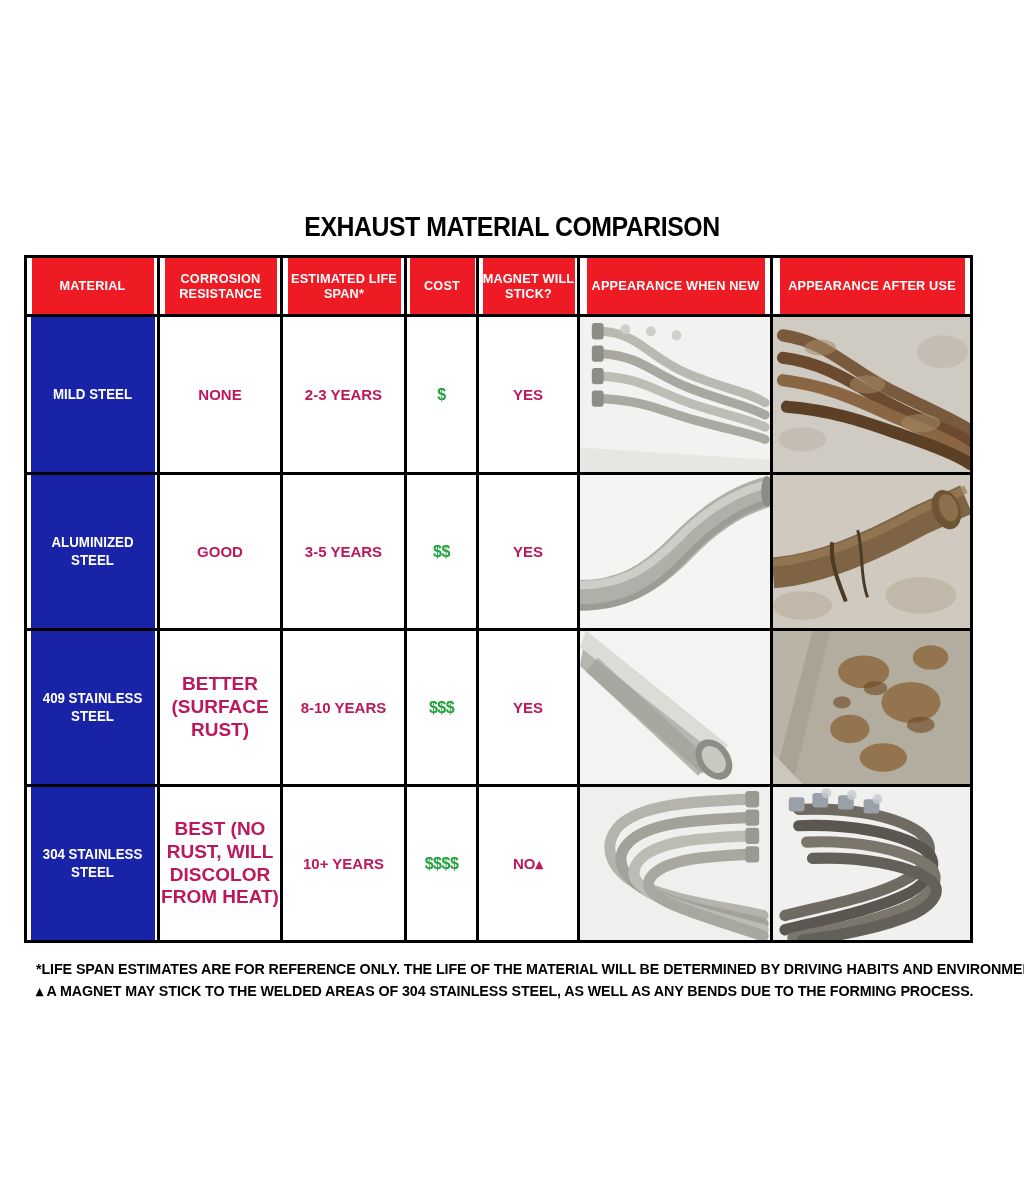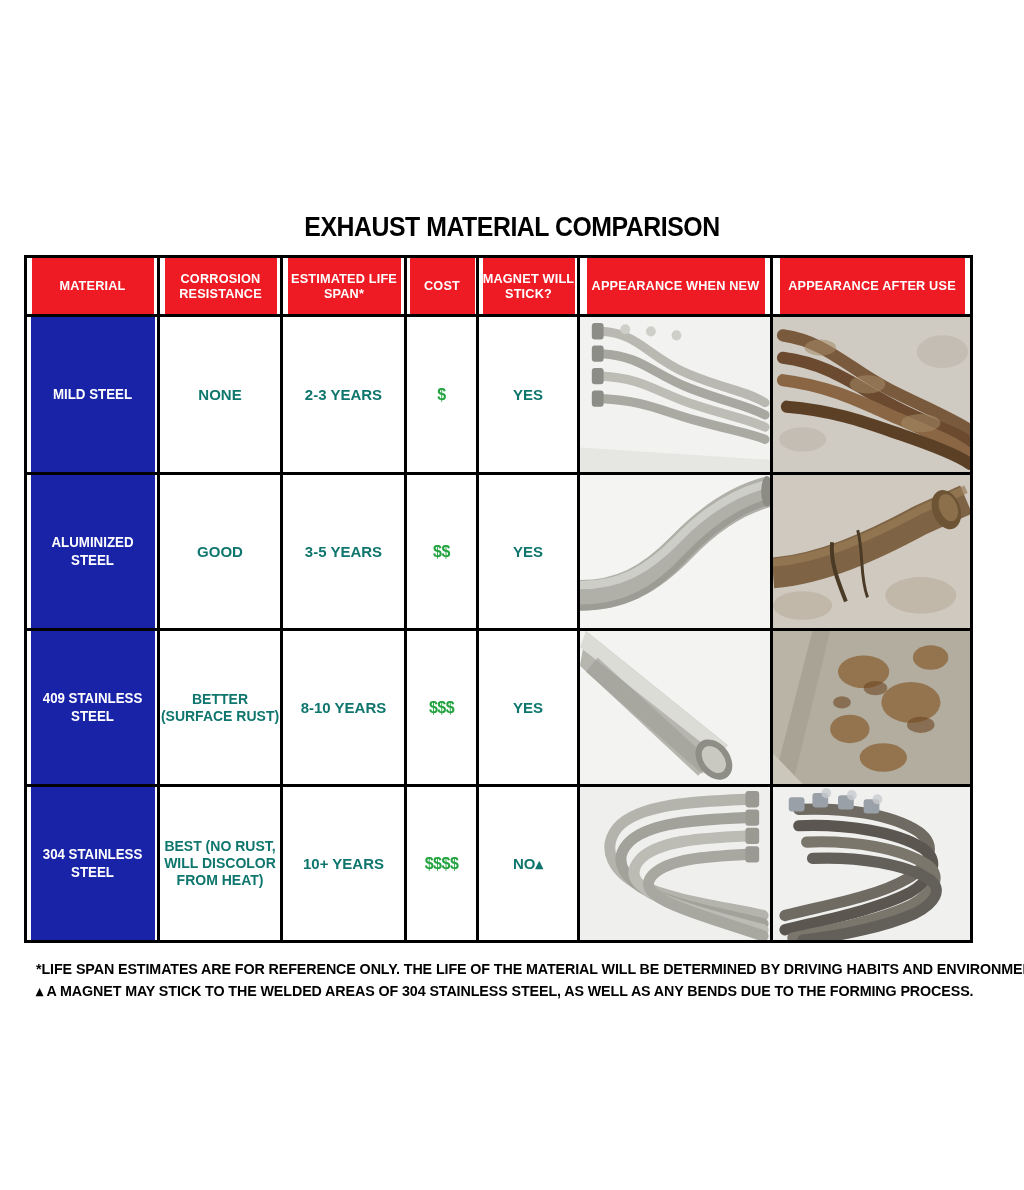--- a/index.html
+++ b/index.html
@@ -67,29 +67,29 @@
     color: #ffffff;
     font-size: 14px;
     font-weight: bold;
     line-height: 1.22;
     text-transform: uppercase;
     font-family: "Liberation Sans Narrow", "Liberation Sans", sans-serif;
     transform: scaleX(0.95);
   }
   td.txt {
     background: #ffffff;
-    color: #0f766e;
+    color: #be185d;
     font-size: 15px;
     font-weight: bold;
     line-height: 1.2;
     text-transform: uppercase;
     font-family: "Liberation Sans Narrow", "Liberation Sans", sans-serif;
   }
   td.txt.small {
-    font-size: 14px;
+    font-size: 19px;
   }
   td.cost {
     color: #22a33f;
     font-size: 16px;
     font-weight: bold;
     letter-spacing: -0.5px;
   }
   td.imgcell {
     padding: 0;
     background: #ffffff;

